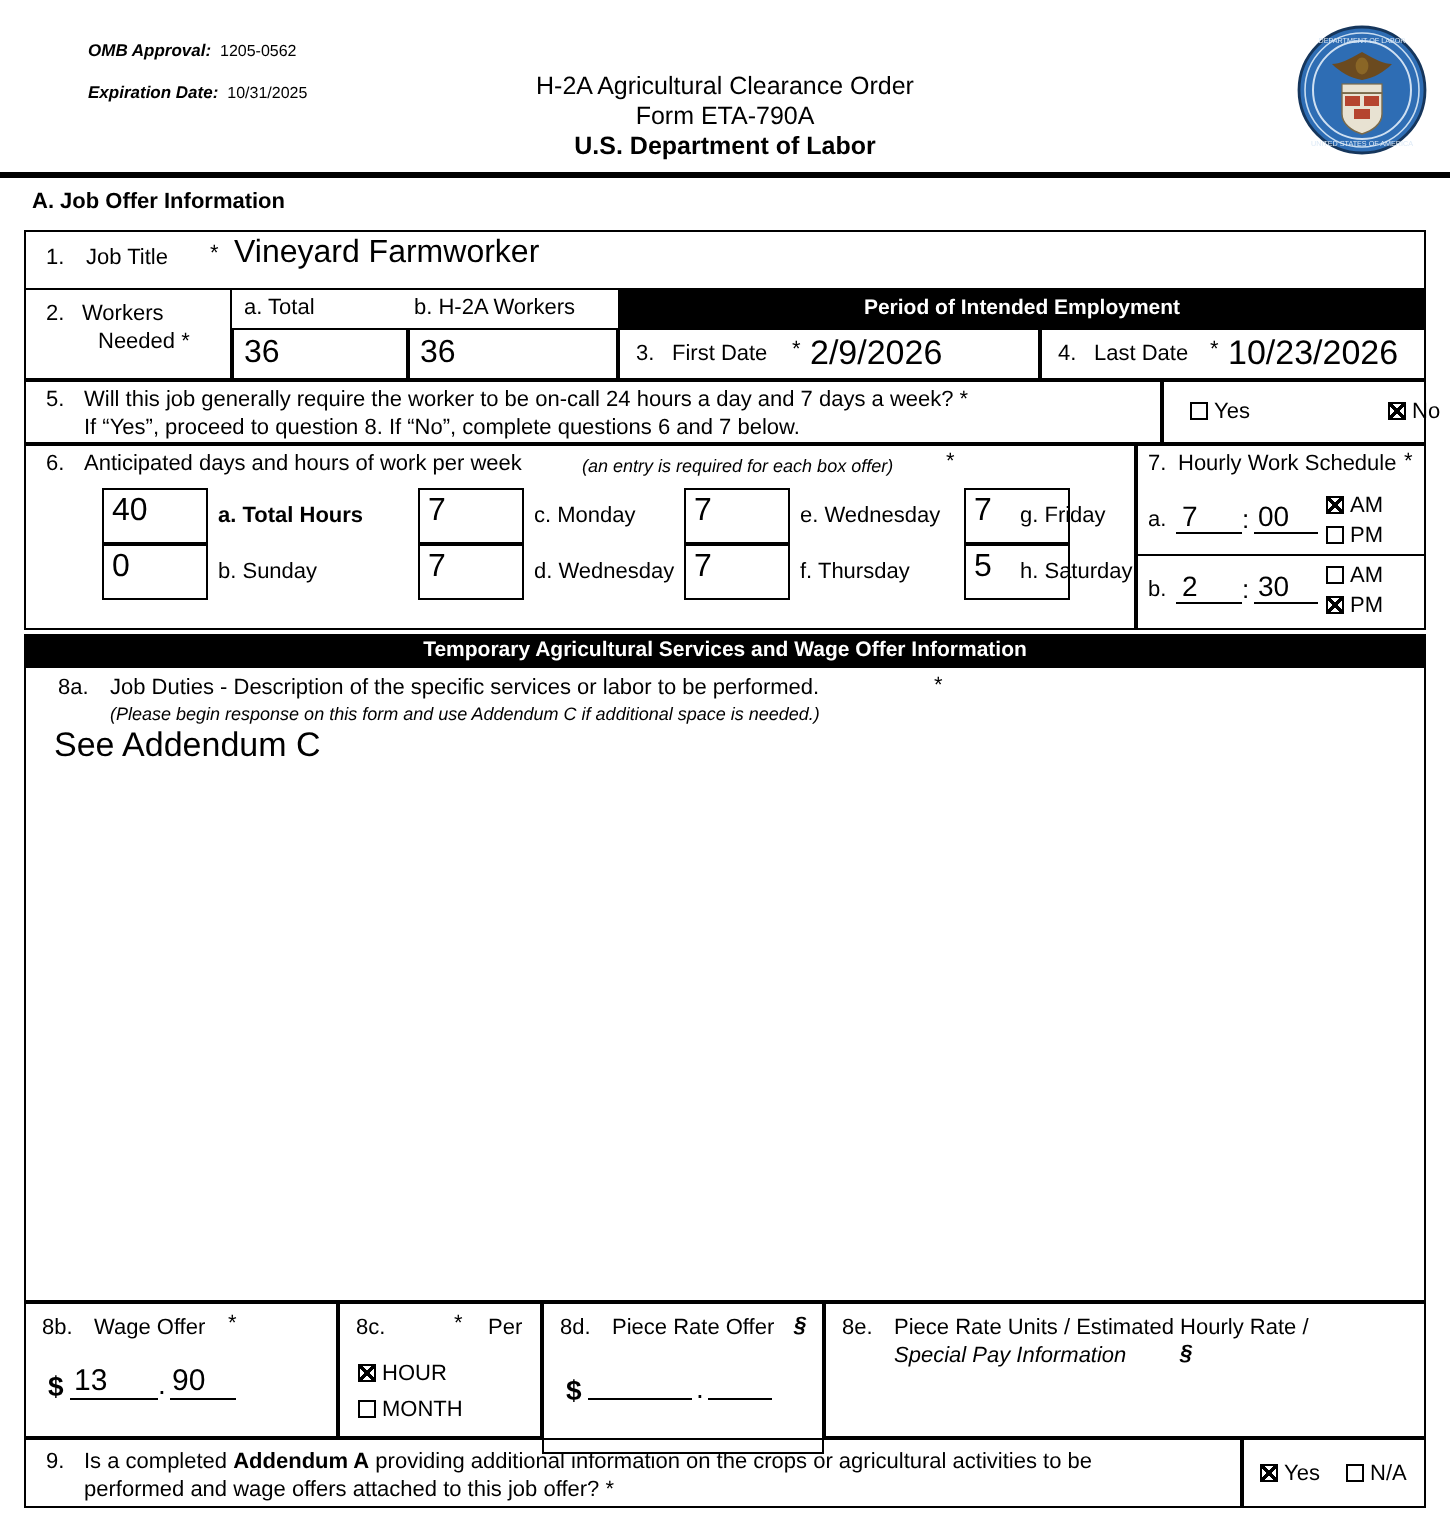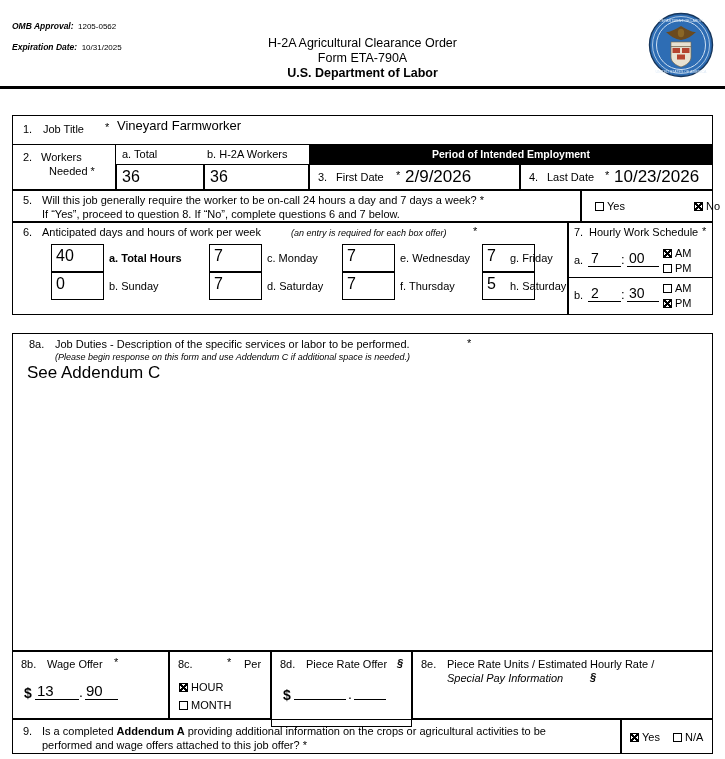--- a/index.html
+++ b/index.html
@@ -7,21 +7,21 @@
     width:725px;height:759px;overflow:hidden;
     font-family:"Liberation Sans", sans-serif;
     color:#000;
     -webkit-font-smoothing:antialiased;
   }
   .page{position:relative;width:725px;height:759px;}
 
   
   .omb{position:absolute;left:12px;top:13px;line-height:1.32;}
   .omb-line{white-space:nowrap;}
-  .omb-lbl{font-style:italic;font-weight:bold;font-size:8.5px;}
+  .omb-lbl{font-style:italic;font-weight:bold;font-size:8.5px;margin-left:32px;}
   .omb-val{font-size:8px;}
   .title-block{position:absolute;left:0;top:36px;width:725px;text-align:center;}
   .title-block .t1{font-size:12.5px;line-height:15px;}
   .title-block .t2{font-size:12.5px;line-height:15px;}
   .title-block .t3{font-size:12.5px;line-height:15px;font-weight:bold;}
   .seal{position:absolute;left:648px;top:12px;width:66px;height:66px;}
 
   .rule{position:absolute;left:0;top:86px;width:725px;height:3px;background:#000;}
 
   .sec-hdr{
@@ -90,26 +90,27 @@
       <g fill="none" stroke="#c9ddf0" stroke-width="0.8">
         <circle cx="33" cy="33" r="28.5"></circle>
       </g>
       <text x="33" y="9.5" font-size="3.6" fill="#dce9f6" text-anchor="middle" font-family="Liberation Sans, sans-serif">DEPARTMENT OF LABOR</text>
       <text x="33" y="61" font-size="3.6" fill="#dce9f6" text-anchor="middle" font-family="Liberation Sans, sans-serif">UNITED STATES OF AMERICA</text>
     </svg>
   </div>
 
   <div class="rule"></div>
 
+  <div class="sec-hdr" style="top:93px;">A.  Job Offer Information</div>
 
   <div class="cell" style="left:12px;top:115px;width:701px;height:30px;">
     <span class="lbl" style="position:absolute;left:10px;top:7px;">1.</span>
     <span class="lbl" style="position:absolute;left:30px;top:7px;">Job Title</span>
     <span class="lbl" style="position:absolute;left:92px;top:5px;">*</span>
-    <span style="position:absolute;left:104px;top:2px;font-size:13px;">Vineyard Farmworker</span>
+    <span style="position:absolute;left:104px;top:2px;font-size:16px;">Vineyard Farmworker</span>
   </div>
 
   <div class="cell" style="left:12px;top:145px;width:104px;height:45px;border-top:none;">
     <span class="lbl" style="position:absolute;left:10px;top:6px;">2.</span>
     <span class="lbl" style="position:absolute;left:28px;top:6px;">Workers</span>
     <span class="lbl" style="position:absolute;left:36px;top:20px;">Needed *</span>
   </div>
 
   <div style="position:absolute;left:116px;top:145px;width:88px;height:20px;box-sizing:border-box;">
     <span class="lbl" style="position:absolute;left:6px;top:3px;">a. Total</span>
@@ -170,21 +171,21 @@
     <span class="lbl" style="position:absolute;left:96px;top:29px;font-weight:bold;">a.  Total Hours</span>
     <span class="lbl" style="position:absolute;left:96px;top:57px;">b.  Sunday</span>
 
     <div class="cell" style="left:196px;top:21px;width:53px;height:28px;">
       <span class="num" style="position:absolute;left:4px;top:2px;">7</span>
     </div>
     <div class="cell" style="left:196px;top:49px;width:53px;height:28px;">
       <span class="num" style="position:absolute;left:4px;top:2px;">7</span>
     </div>
     <span class="lbl" style="position:absolute;left:254px;top:29px;">c.  Monday</span>
-    <span class="lbl" style="position:absolute;left:254px;top:57px;">d.  Saturday</span>
+    <span class="lbl" style="position:absolute;left:254px;top:57px;">d.  Wednesday</span>
 
     <div class="cell" style="left:329px;top:21px;width:53px;height:28px;">
       <span class="num" style="position:absolute;left:4px;top:2px;">7</span>
     </div>
     <div class="cell" style="left:329px;top:49px;width:53px;height:28px;">
       <span class="num" style="position:absolute;left:4px;top:2px;">7</span>
     </div>
     <span class="lbl" style="position:absolute;left:387px;top:29px;">e.  Wednesday</span>
     <span class="lbl" style="position:absolute;left:387px;top:57px;">f.  Thursday</span>
 
@@ -223,20 +224,21 @@
       <span class="ul" style="position:absolute;left:58px;top:7px;width:30px;font-size:14px;padding-left:2px;">30</span>
       <span class="cbw" style="position:absolute;left:94px;top:4px;">
         <span class="cb" id="cb-q7b-am"></span><span>AM</span>
       </span>
       <span class="cbw" style="position:absolute;left:94px;top:19px;">
         <span class="cb checked" id="cb-q7b-pm"></span><span>PM</span>
       </span>
     </div>
   </div>
 
+  <div class="blackbar" style="position:absolute;left:12px;top:317px;width:701px;height:16px;box-sizing:border-box;padding-top:1px;">Temporary Agricultural Services and Wage Offer Information</div>
 
   <div class="cell" style="left:12px;top:333px;width:701px;height:318px;">
     <span class="lbl" style="position:absolute;left:16px;top:4px;">8a.</span>
     <span class="lbl" style="position:absolute;left:42px;top:4px;">Job Duties - Description of the specific services or labor to be performed.</span>
     <span class="lbl" style="position:absolute;left:454px;top:3px;">*</span>
     <span class="ital" style="position:absolute;left:42px;top:18px;font-size:9px;">(Please begin response on this form and use Addendum C if additional space is needed.)</span>
     <span style="position:absolute;left:14px;top:29px;font-size:17px;">See Addendum C</span>
   </div>
 
   <div class="cell" style="left:12px;top:651px;width:157px;height:68px;">

